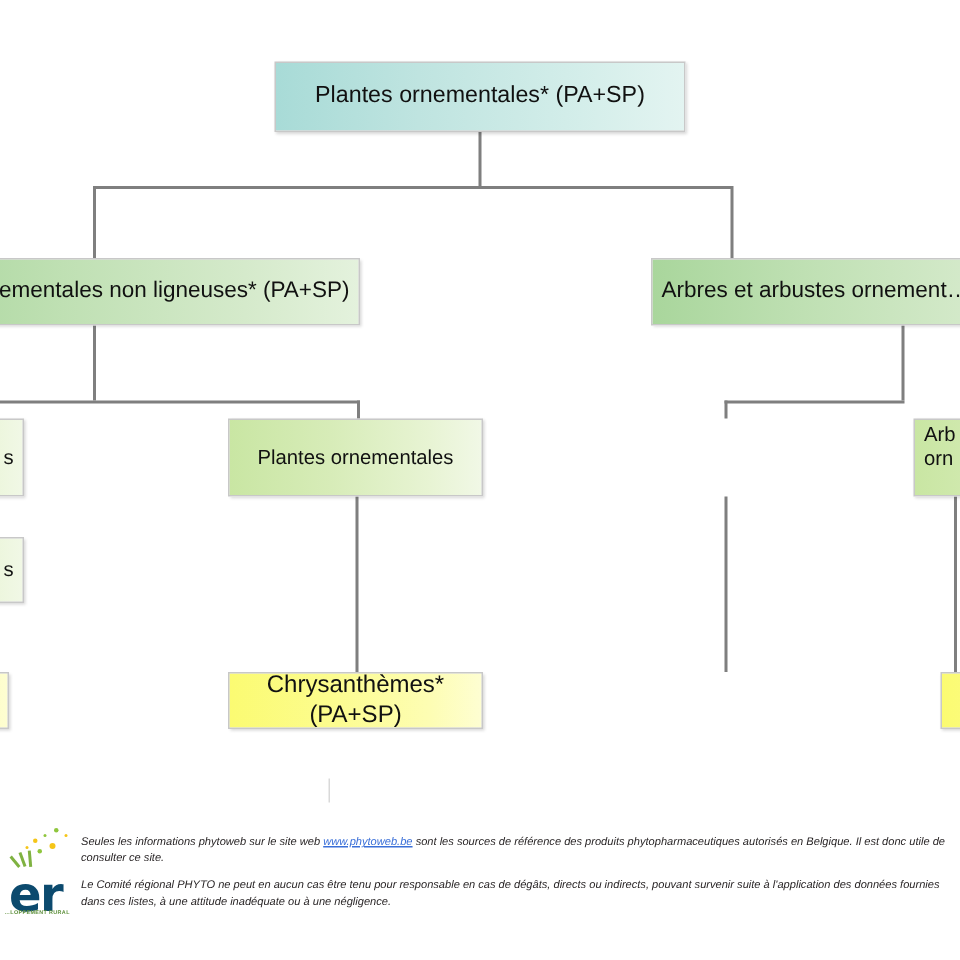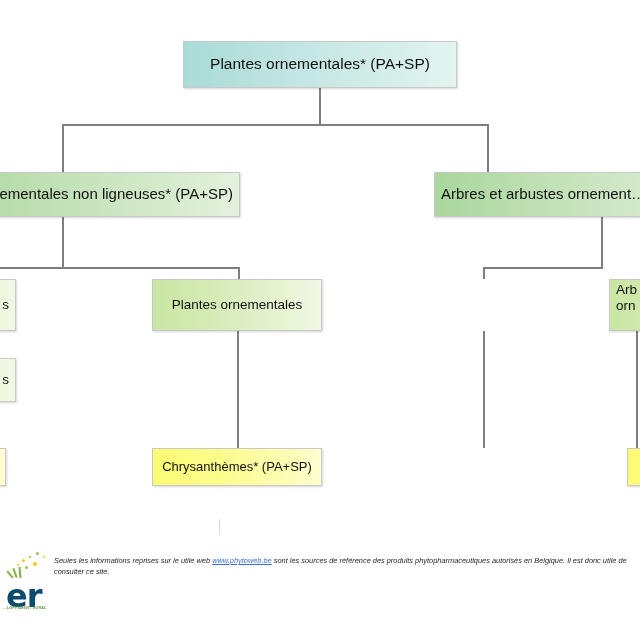--- a/index.html
+++ b/index.html
@@ -55,21 +55,21 @@
   .node.lvl2 {
     background: linear-gradient(to right, #a9d69c 0%, #bfe0b3 35%, #d5eacb 75%, #e4f2dd 100%);
     font-size: 15px;
   }
   .node.lvl3 {
     background: linear-gradient(to right, #c9e6a3 0%, #d7ecb8 40%, #e8f4d4 80%, #f1f8e6 100%);
     font-size: 13.5px;
   }
   .node.lvl4 {
     background: linear-gradient(to right, #fbfb72 0%, #fcfc8e 40%, #fdfdb4 80%, #fefed2 100%);
-    font-size: 13px;
+    font-size: 16px;
   }
 
   
   .clip-left  { justify-content: flex-end; }
   .clip-right { justify-content: flex-start; }
 
   
   #footer {
     position: absolute;
     left: 0;
@@ -235,19 +235,20 @@
       <div class="spark" style="left:15px; top:14px; width:2px; height:2px; background:#f5c518;"></div>
       <div class="stalk" style="left:12px; top:18px; width:2px; height:10px; transform:rotate(-20deg);"></div>
       <div class="stalk" style="left:7px; top:20px; width:2px; height:9px; transform:rotate(-40deg);"></div>
       <div class="stalk" style="left:17px; top:17px; width:2px; height:11px; transform:rotate(-5deg);"></div>
       <div id="logo-word">er</div>
       <div id="logo-tag">…LOPPEMENT RURAL</div>
     </div>
 
     <div id="footer-text">
       <p class="disclaimer">
-        <span>Seules les informations reprises sur le utile web </span><a class="weblink" href="#">www.phytoweb.be</a><span> sont les sources de référence des produits phytopharmaceutiques autorisés en Belgique. Il est donc utile de consulter ce site.</span>
+        <span>Seules les informations phytoweb sur le site web </span><a class="weblink" href="#">www.phytoweb.be</a><span> sont les sources de référence des produits phytopharmaceutiques autorisés en Belgique. Il est donc utile de consulter ce site.</span>
       </p>
+      <p class="disclaimer">Le Comité régional PHYTO ne peut en aucun cas être tenu pour responsable en cas de dégâts, directs ou indirects, pouvant survenir suite à l'application des données fournies dans ces listes, à une attitude inadéquate ou à une négligence.</p>
     </div>
 
   </div>
 
 </div>
 
 </body></html>

